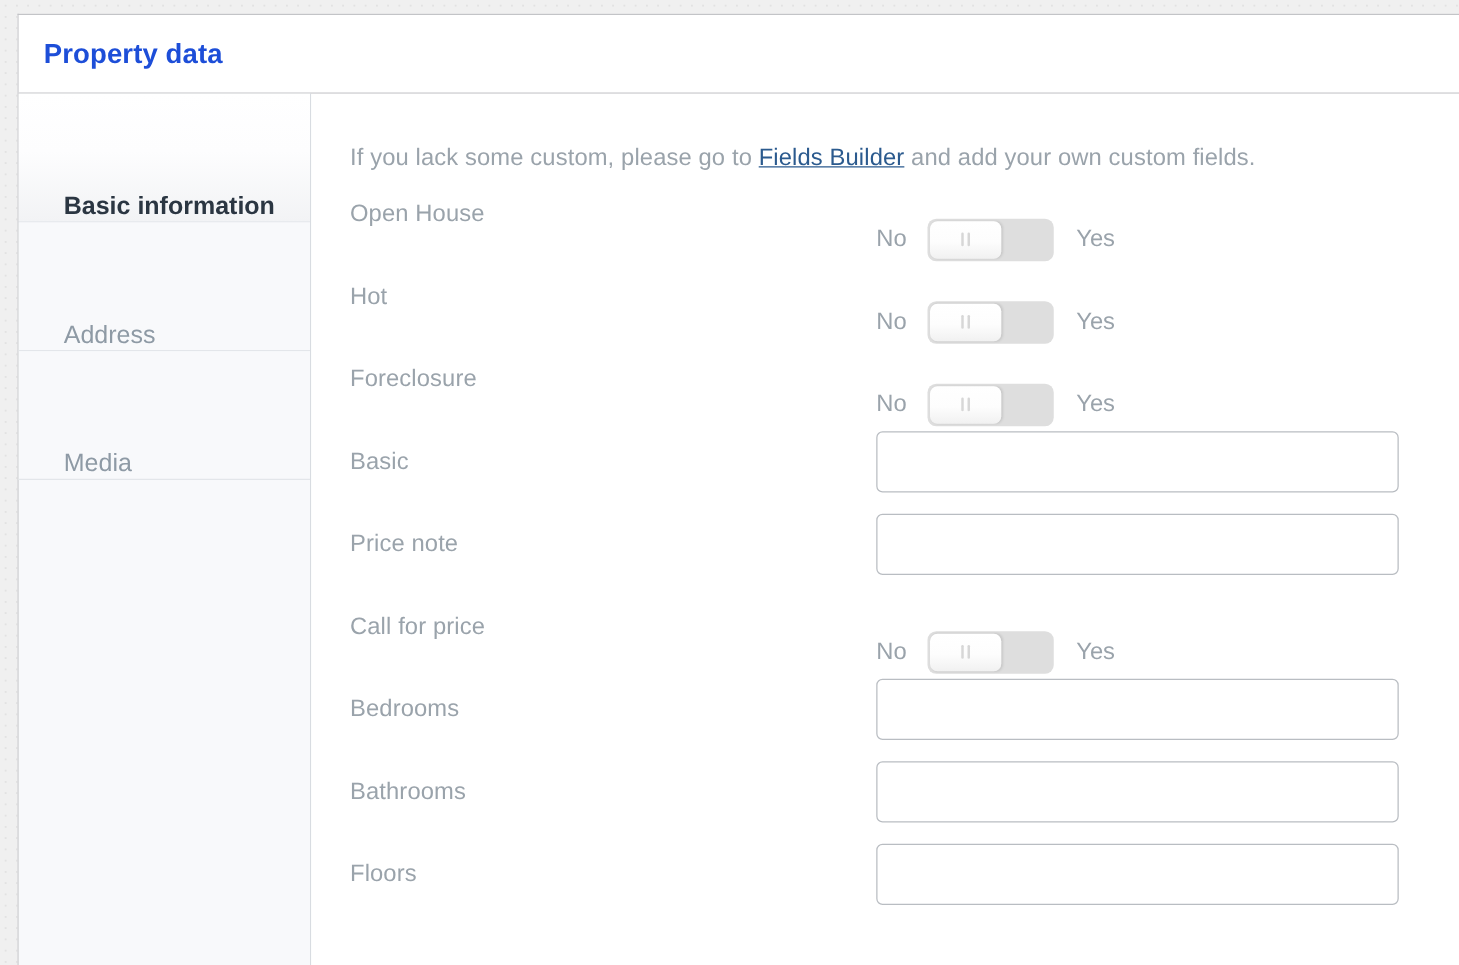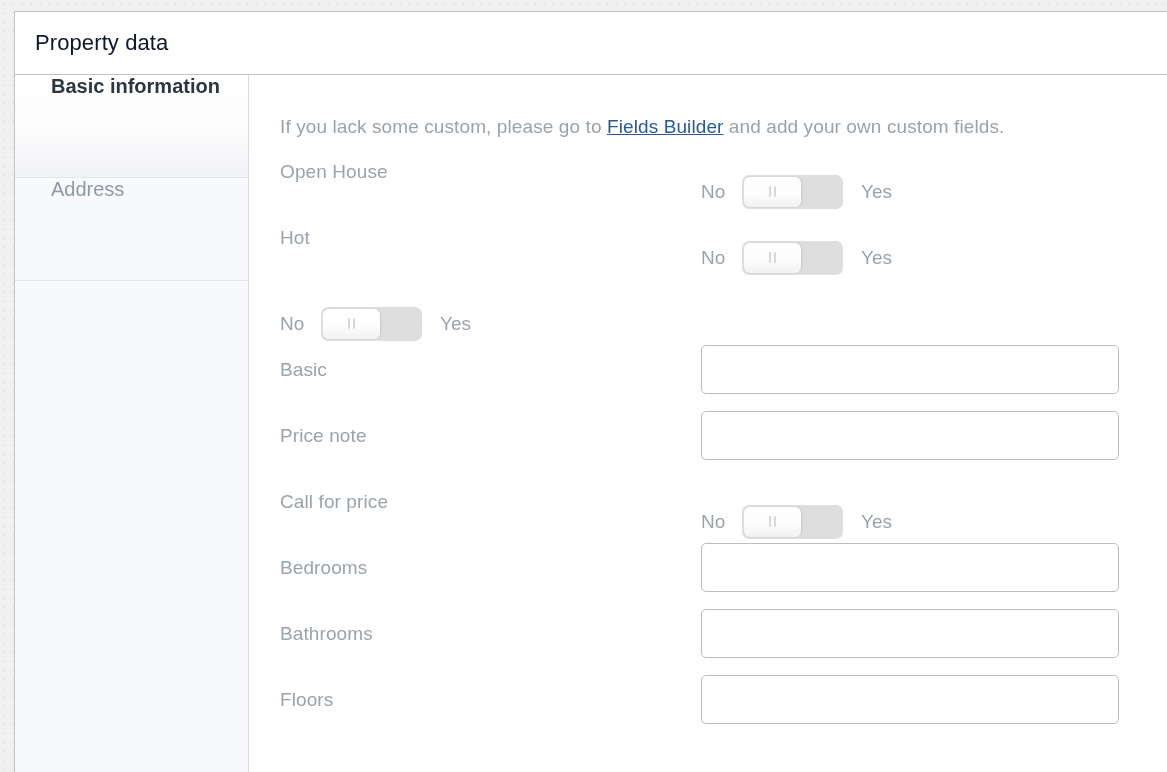--- a/index.html
+++ b/index.html
@@ -31,22 +31,22 @@
   .panel-header {
     height: 63px;
     border-bottom: 1px solid #c3c4c7;
     display: flex;
     align-items: center;
     padding: 0 0 0 20px;
     background: #ffffff;
   }
   .panel-title {
     font-size: 22px;
-    font-weight: 400;
-    color: #0f172a;
+    font-weight: 700;
+    color: #1d4ed8;
     letter-spacing: .1px;
     line-height: 1;
   }
 
   .panel-body {
     display: flex;
     height: calc(100% - 64px);
     align-items: stretch;
   }
 
@@ -54,21 +54,21 @@
   .tab-rail {
     width: 234px;
     flex: 0 0 234px;
     background: #f8f9fb;
     border-right: 1px solid #d8dce1;
     padding-top: 0;
   }
   .tab-item {
     height: 103px;
     display: flex;
-    align-items: flex-start;
+    align-items: flex-end;
     padding-left: 36px;
     font-size: 20px;
     color: #8e9aa5;
     border-bottom: 1px solid #e3e6ea;
     background: #f8f9fb;
     cursor: pointer;
     user-select: none;
   }
   .tab-item.active {
     color: #2b3642;
@@ -180,20 +180,23 @@
 
   <div class="panel-body">
 
     <div class="tab-rail">
       <div class="tab-item active">
         <span>Basic information</span>
       </div>
       <div class="tab-item">
         <span>Address</span>
       </div>
+      <div class="tab-item">
+        <span>Media</span>
+      </div>
     </div>
 
     <div class="content">
 
       <div class="notice">
         <span>If you lack some custom, please go to </span><a href="#">Fields Builder</a><span> and add your own custom fields.</span>
       </div>
 
       <div class="field-row">
         <div class="field-label">Open House</div>
@@ -217,20 +220,21 @@
             <div class="switch-knob">
               <span class="grip"></span>
               <span class="grip"></span>
             </div>
           </div>
           <span class="switch-label yes">Yes</span>
         </div>
       </div>
 
       <div class="field-row">
+        <div class="field-label">Foreclosure</div>
         <div class="toggle-wrap">
           <span class="switch-label">No</span>
           <div class="switch">
             <div class="switch-knob">
               <span class="grip"></span>
               <span class="grip"></span>
             </div>
           </div>
           <span class="switch-label yes">Yes</span>
         </div>

